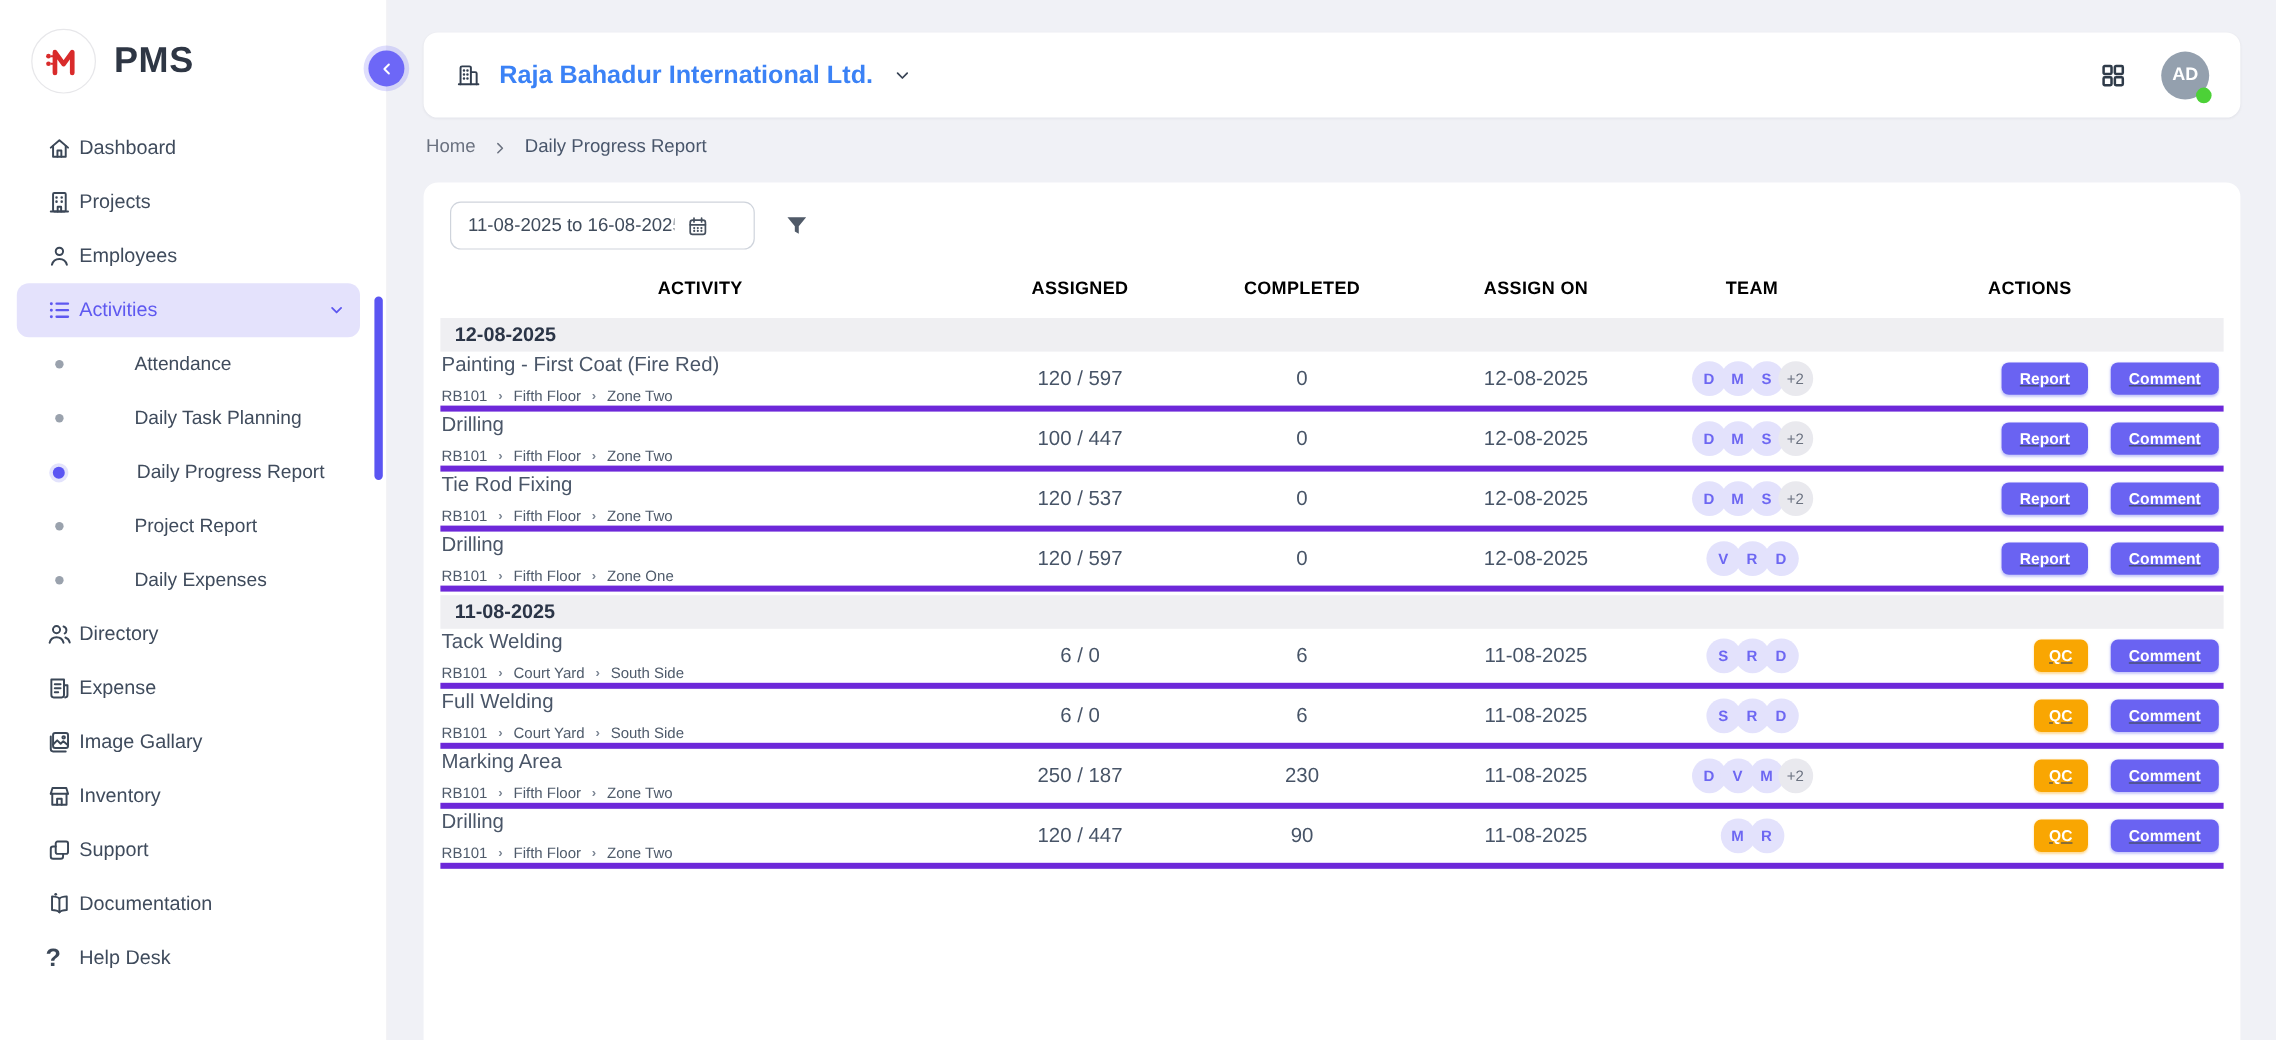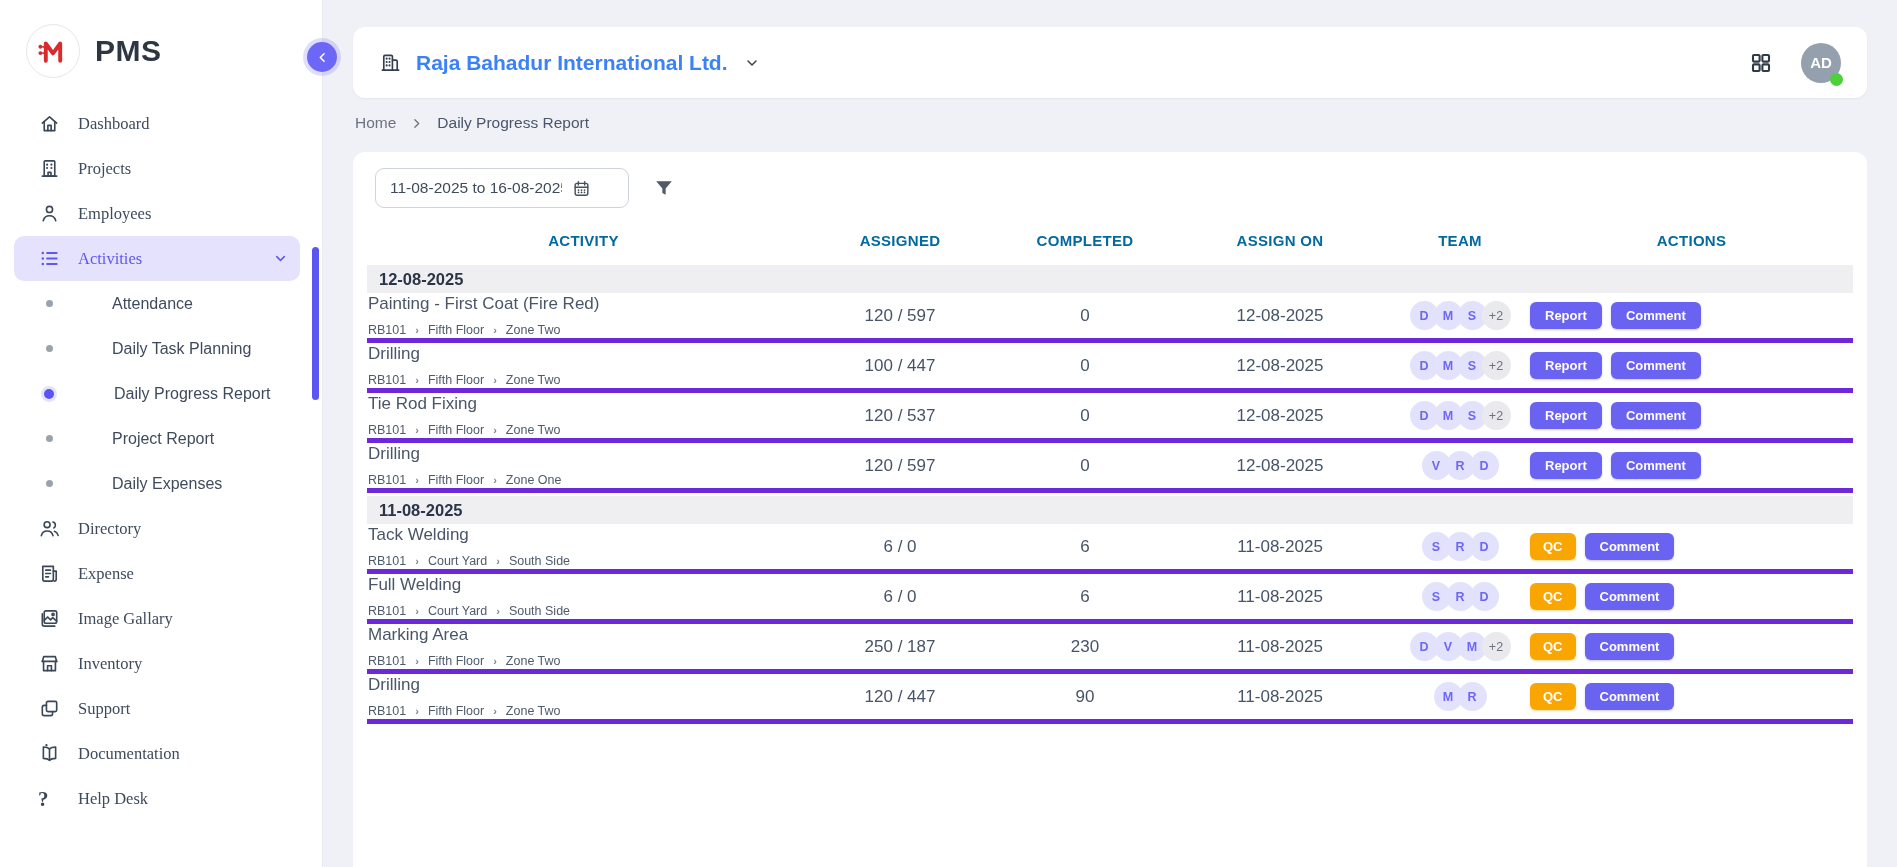--- a/index.html
+++ b/index.html
@@ -11,21 +11,21 @@
     color:#3f4b5c;
   }
   svg { display:block; }
 
   
   .sidebar { position:absolute; left:0; top:0; bottom:0; width:323px; background:#fff; border-right:1px solid #ebecf1; z-index:2; }
   .logo-row { display:flex; align-items:center; gap:15px; padding:24px 0 0 26px; }
   .logo-circle { width:54px; height:54px; border-radius:50%; border:1.5px solid #e7e7ea; display:flex; align-items:center; justify-content:center; background:#fff; }
   .app-name { font-size:30px; font-weight:700; color:#2e3644; letter-spacing:.5px; }
   .nav { margin-top:23px; }
-  .nav-item { height:45px; display:flex; align-items:center; gap:16px; padding-left:38px; font-size:16.5px; color:#3f4b5c; cursor:pointer;font-family:Liberation Serif, serif; }
+  .nav-item { height:45px; display:flex; align-items:center; gap:4px; padding-left:38px; font-size:16.5px; color:#3f4b5c; cursor:pointer; }
   .nav-item .nav-icon { width:24px; height:24px; color:#3b4757; flex:none; }
   .nav-item.active { background:#e4e2fc; color:#5e58f0; margin:0 22px 0 14px; padding-left:24px; border-radius:10px; }
   .nav-item.active .nav-icon { color:#5e58f0; }
   .nav-chevron { margin-left:auto; margin-right:34px; color:#3f4b5c; }
   .nav-item.active .nav-chevron { margin-right:12px; color:#5e58f0; }
   .sub-item { height:45px; display:flex; align-items:center; padding-left:46px; gap:59px; font-size:16px; color:#3f4b5c; cursor:pointer; }
   .bullet { width:7px; height:7px; border-radius:50%; background:#9aa2ad; flex:none; }
   .sub-item.active .bullet { width:10px; height:10px; background:#5a54f3; box-shadow:0 0 0 3px rgba(99,102,241,.18); margin-left:-2px; margin-right:1px; }
   .q-glyph { font-size:21px; font-weight:600; line-height:24px; text-align:center; width:24px; }
   .scroll-thumb { position:absolute; top:247px; right:3px; width:7px; height:153px; border-radius:4px; background:#5b55f2; cursor:grab; }
@@ -53,36 +53,36 @@
   .bc-current { color:#49566b; }
 
   .content-card { position:absolute; left:29px; top:152px; width:1514px; height:762px; background:#fff; border-radius:12px; padding:14px; }
   .filter-row { display:flex; align-items:center; gap:24px; margin:2px 0 0 8px; height:40px; }
   .date-field { display:flex; align-items:center; gap:8px; border:1px solid #cfd4dc; border-radius:9px; height:40px; padding:0 12px; width:254px; background:#fff; }
   .date-input { border:none; outline:none; font-size:15.5px; color:#3f4b5b; width:176px; font-family:inherit; background:transparent; font-weight:500; }
   .cal-icon { color:#46505e; }
   .filter-icon { color:#505a68; cursor:pointer; }
 
   .theader { display:grid; grid-template-columns:433px 200px 170px 220px 140px 323px; height:50px; margin-top:7px; align-items:center; }
-  .th { text-align:center; font-size:15px; font-weight:700; color:#0369a1; letter-spacing:.3px; }
+  .th { text-align:center; font-size:15px; font-weight:700; color:#000000; letter-spacing:.3px; }
 
   .band { height:28px; background:#efeff2; display:flex; align-items:center; padding-left:12px;
     font-size:16.5px; font-weight:700; color:#2b3547; margin-top:3px; }
   .band:first-child { margin-top:0; }
   .trow { display:grid; grid-template-columns:433px 200px 170px 220px 140px 323px; height:50px; border-bottom:5px solid #6d28d9; align-items:center; }
   .c-activity { display:flex; flex-direction:column; gap:9px; justify-content:center; padding-left:1px; }
   .act-name { font-size:17px; color:#4a5668; }
   .act-path { font-size:12.5px; color:#4f5b6b; display:flex; align-items:center; gap:9px; font-weight:500; }
   .path-sep { color:#7c8694; font-size:11px; font-weight:700; }
   .c-num { text-align:center; font-size:17px; color:#475467; }
   .c-team { display:flex; justify-content:center; align-items:center; }
   .avatar-sm { width:29px; height:29px; border-radius:50%; font-size:12.5px; font-weight:600;
     display:flex; align-items:center; justify-content:center; margin-left:-5px; }
   .avatar-sm:first-child { margin-left:0; }
-  .c-actions { display:flex; gap:9px; padding-right:4px; }
+  .c-actions { display:flex; justify-content:flex-end; gap:19px; padding-right:4px;text-decoration:underline; }
   .btn { height:27px; border:none; border-radius:6px; color:#fff; font-weight:700; font-size:13px; padding:0 15px;
     cursor:pointer; font-family:inherit; box-shadow:0 1px 2px rgba(99,102,241,.35); }
   .btn-qc { padding:0 13px; box-shadow:0 1px 2px rgba(249,166,2,.4); }
 </style>
 </head>
 <body>
 
 <aside class="sidebar">
   <div class="logo-row">
     <div class="logo-circle">

